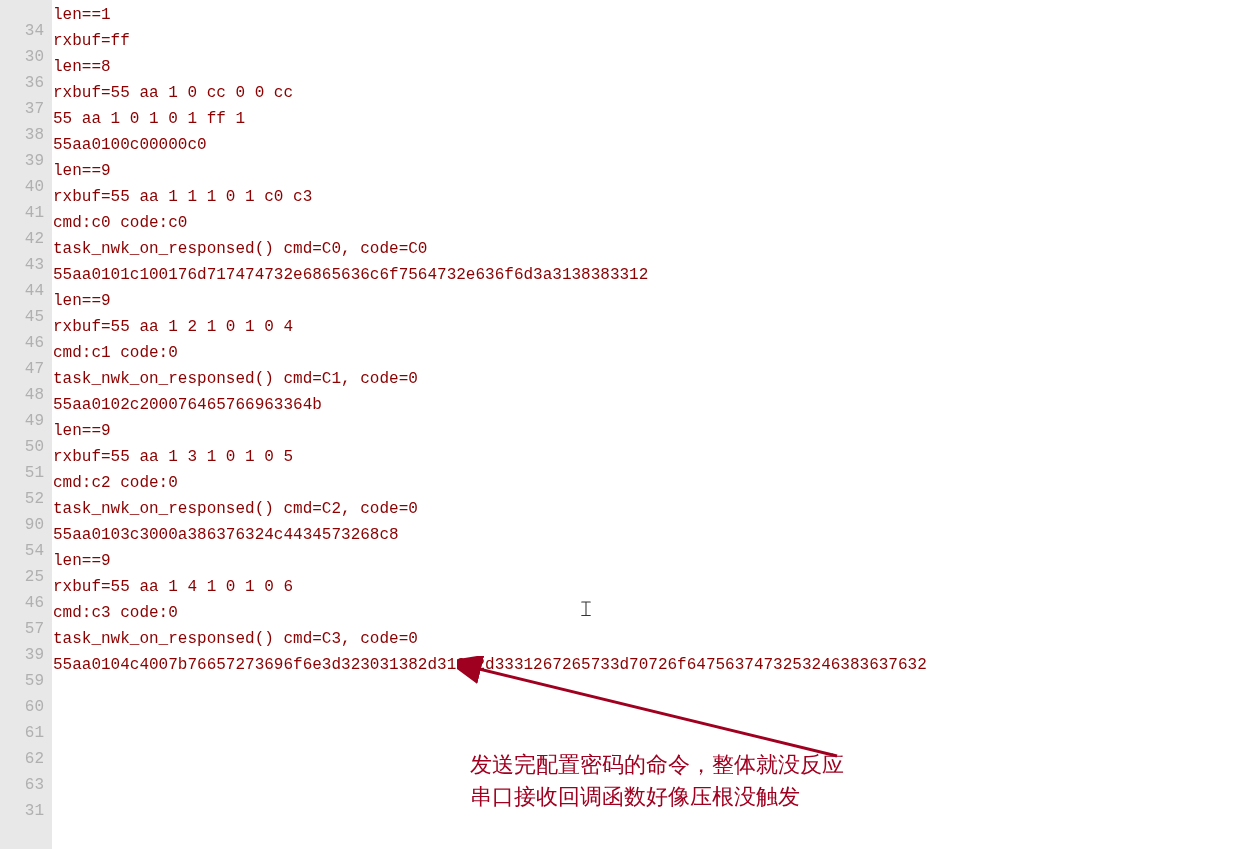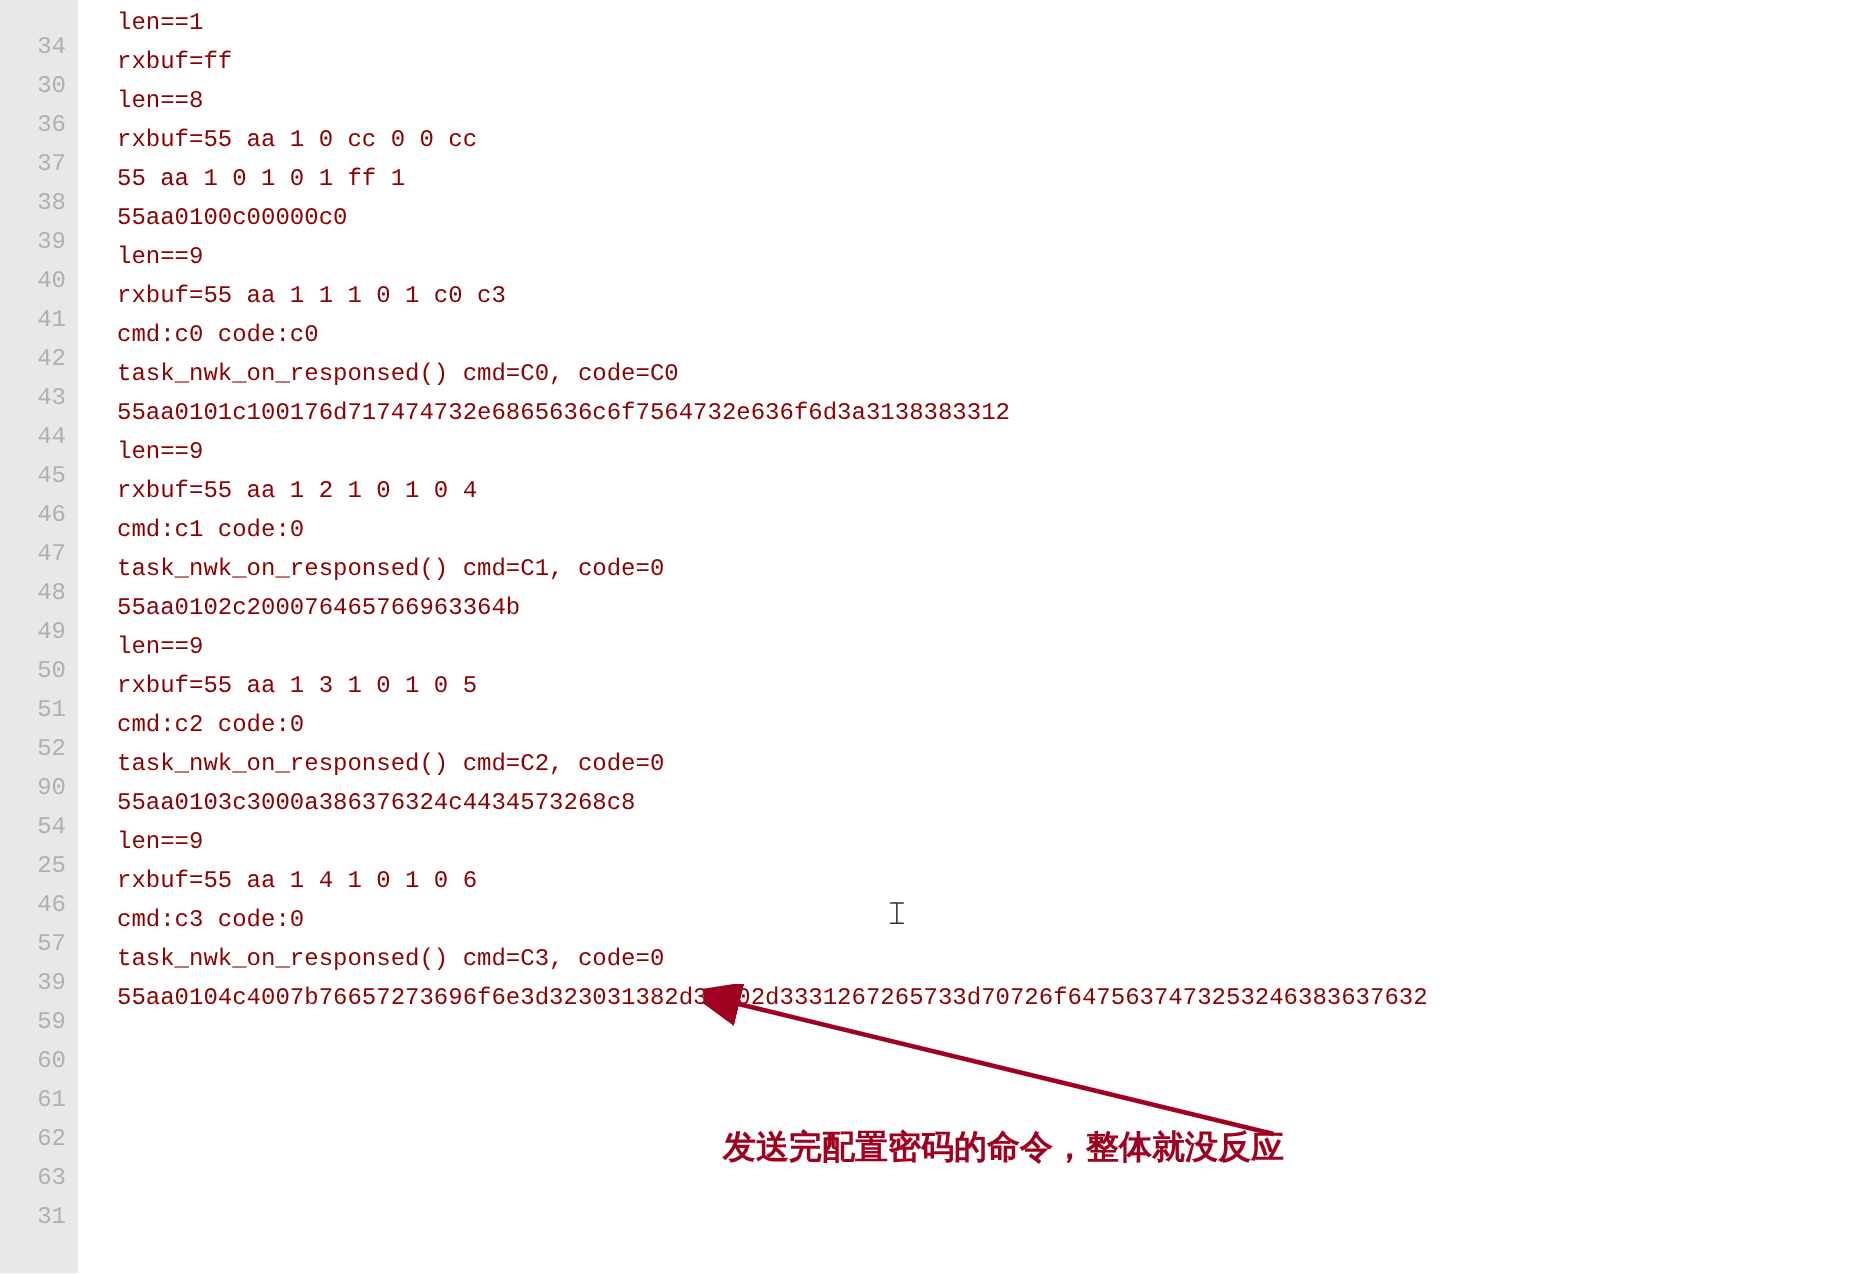--- a/index.html
+++ b/index.html
@@ -24,40 +24,39 @@
     padding: 18px 8px 2px 4px;
     user-select: none;
     flex: 0 0 auto;
     width: 52px;
     font-size: 16px;
     line-height: 26px;
   }
   .gutter-line { height: 26px; }
   .content {
     flex: 1 1 auto;
-    padding: 2px 0 2px 14px;
+    padding: 2px 0 2px 1px;
     color: #8b0000;
     font-size: 16px;
     line-height: 26px;
     white-space: pre;
     overflow: hidden;
     position: relative;
-    margin-left: 12px;
   }
   .code-line {
     height: 26px;
     display: block;
   }
   .annotation {
     position: absolute;
     color: #a00020;
     font-family: "Microsoft YaHei", "SimHei", sans-serif;
     font-size: 22px;
     line-height: 32px;
-    font-weight: 700;
+    font-weight: 400;
     white-space: normal;
   }
   .cursor-ibeam {
     position: absolute;
     color: #333333;
     font-size: 22px;
     font-family: sans-serif;
     white-space: normal;
     transform: translate(-50%, -50%);
   }
@@ -111,15 +110,16 @@
       <defs>
         <marker id="arrowhead" markerWidth="12" markerHeight="10" refX="2" refY="5" orient="auto">
           <polygon points="0 0, 12 5, 0 10" fill="#a00020"></polygon>
         </marker>
       </defs>
       <line x1="380" y1="100" x2="18" y2="12" stroke="#a00020" stroke-width="3" marker-end="url(#arrowhead)"></line>
     </svg>
 
     <div class="annotation" style="left:418px; top:749px;">
       <div>发送完配置密码的命令，整体就没反应</div>
+      <div>串口接收回调函数好像压根没触发</div>
     </div>
   </div>
 </div>
 
 </body></html>

